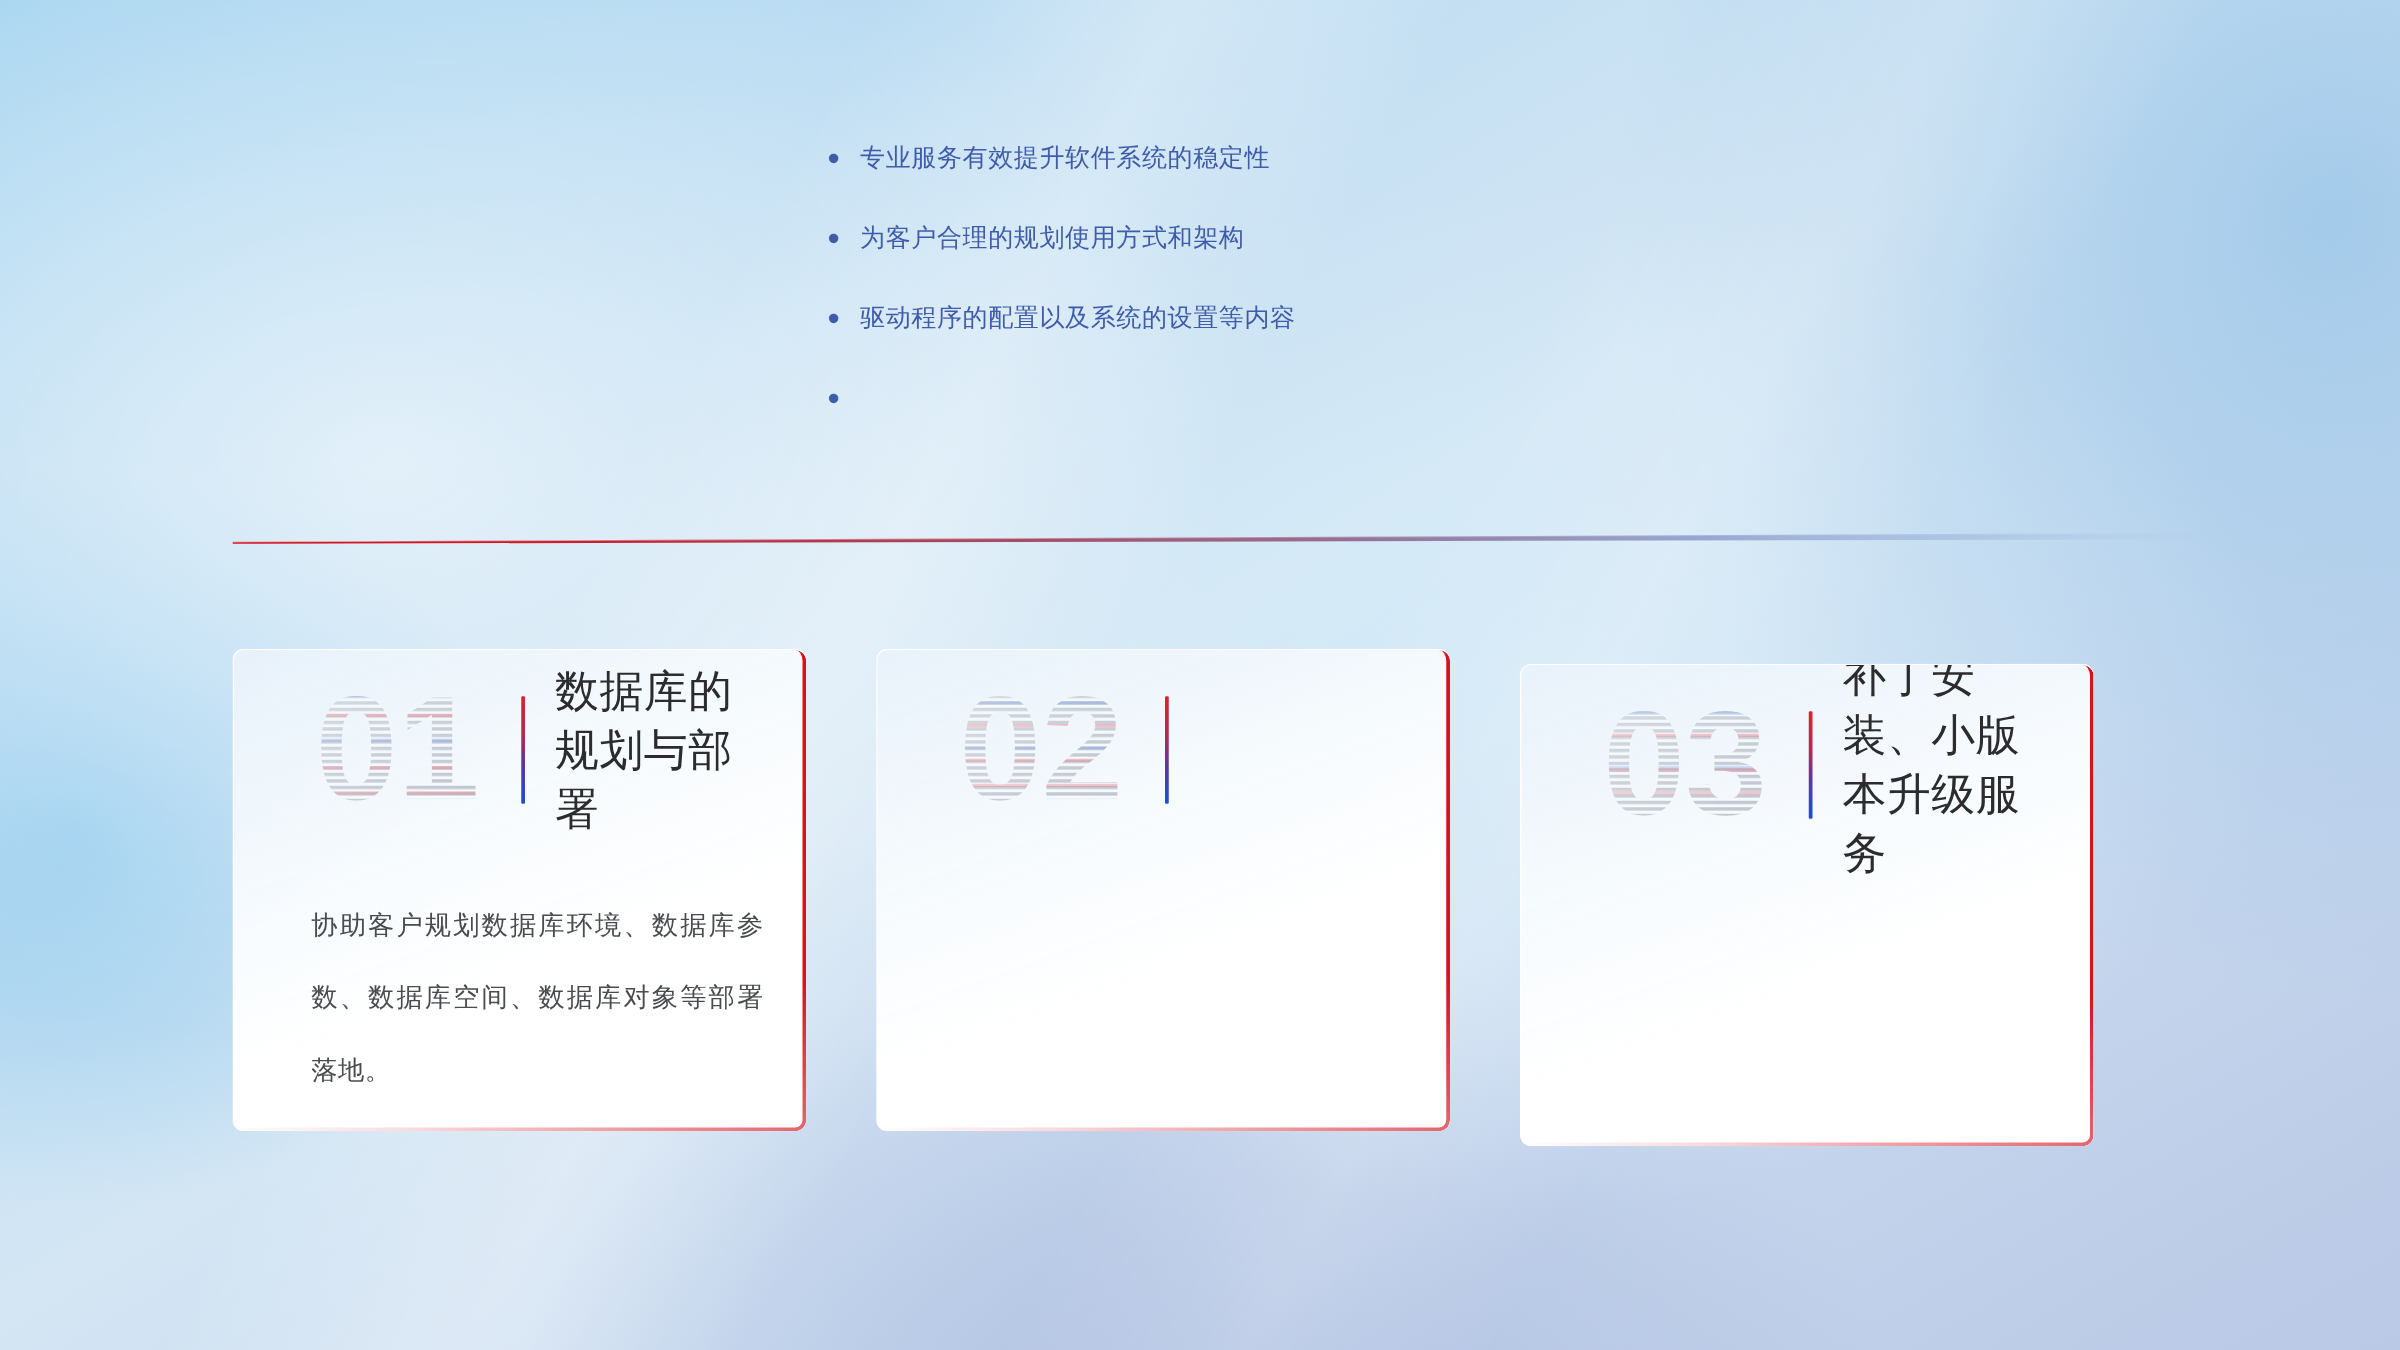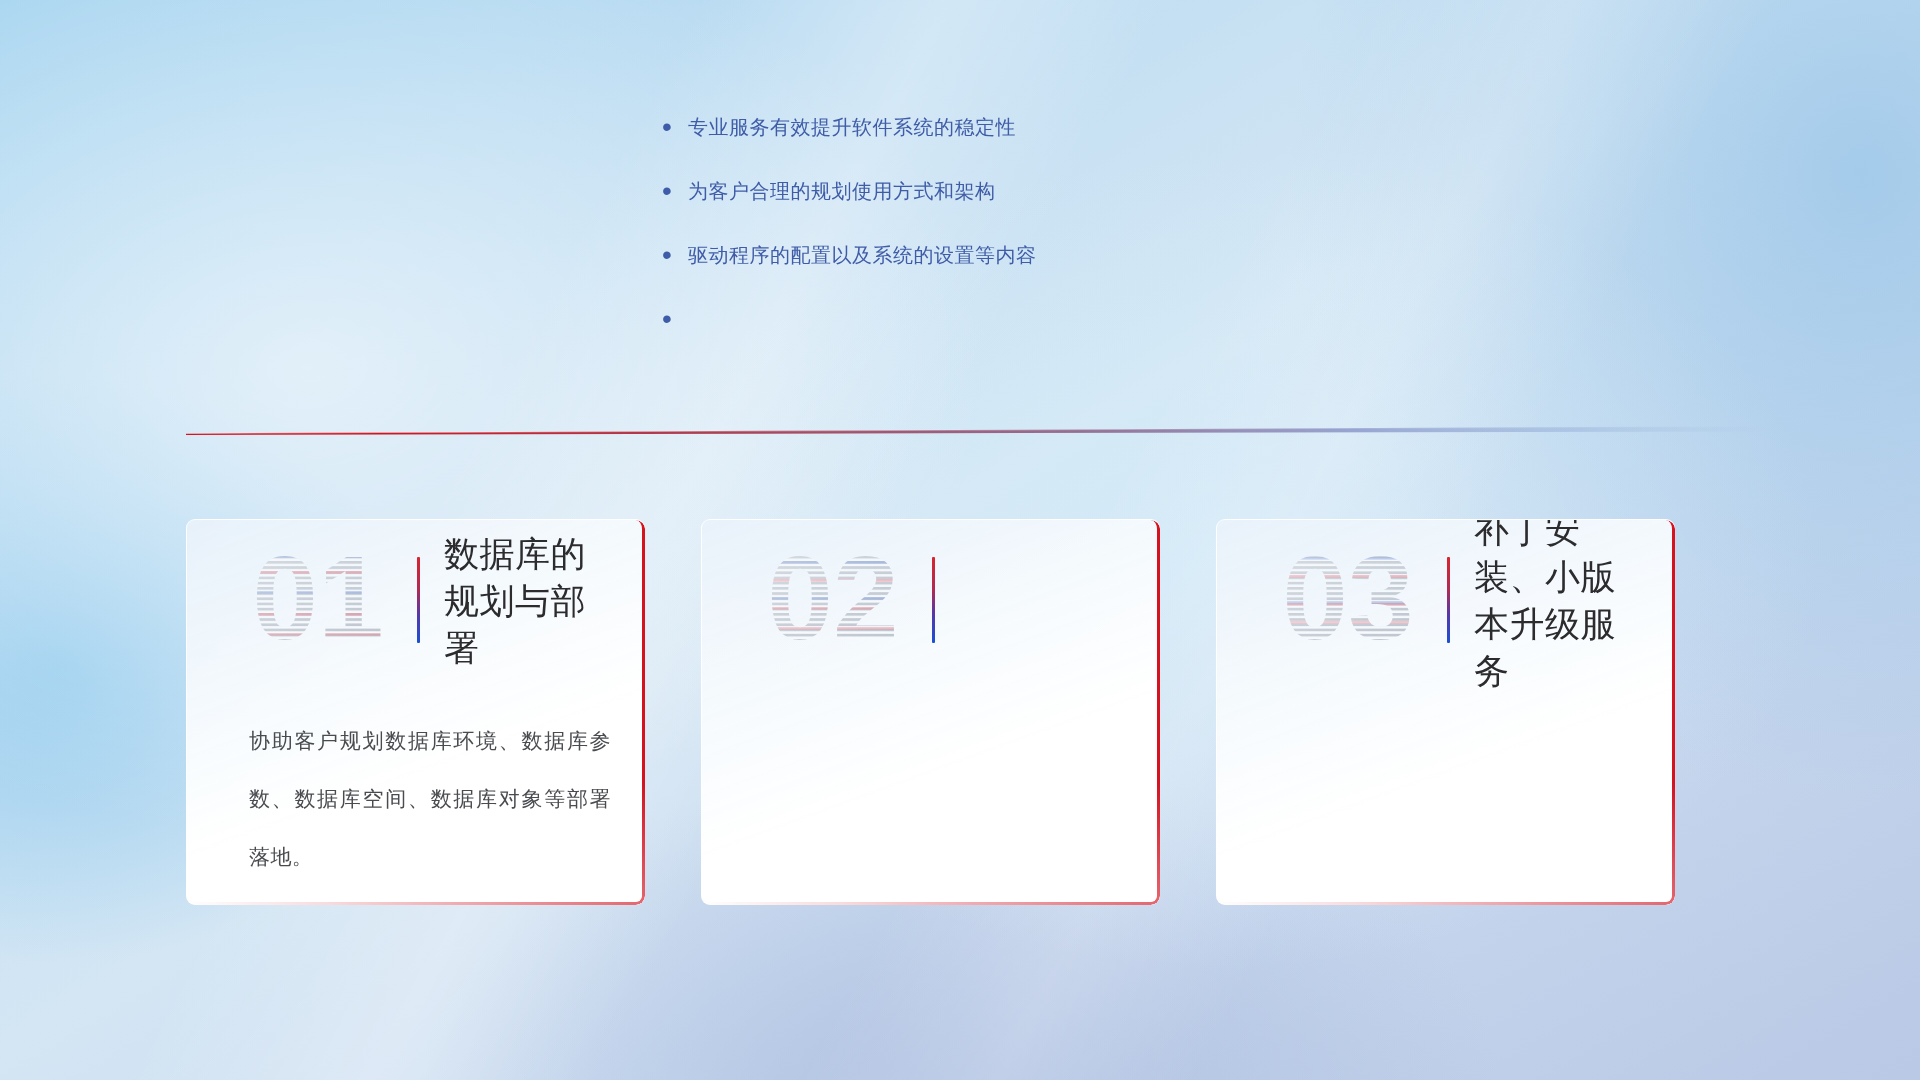--- a/index.html
+++ b/index.html
@@ -82,21 +82,21 @@
     width:459px;
     height:386px;
     border-radius:9px;
     background:
       linear-gradient(160deg, rgba(233,242,250,0.92) 0%, rgba(246,250,253,0.97) 34%, #ffffff 62%, #ffffff 100%);
     border-top:1px solid rgba(255,255,255,0.85);
     border-left:1px solid rgba(255,255,255,0.85);
     overflow:hidden;
     padding-left:28px;
   }
-  .card.shift{ }
+  .card.shift{ margin-top:12px; }
 
   
   .card-edge{
     position:absolute;
     inset:0;
     border-radius:9px;
     pointer-events:none;
     border-right:3px solid #d6121f;
     border-bottom:3px solid #d6121f;
     -webkit-mask-image:linear-gradient(208deg, rgba(0,0,0,1) 42%, rgba(0,0,0,0.15) 88%, rgba(0,0,0,0) 100%);

